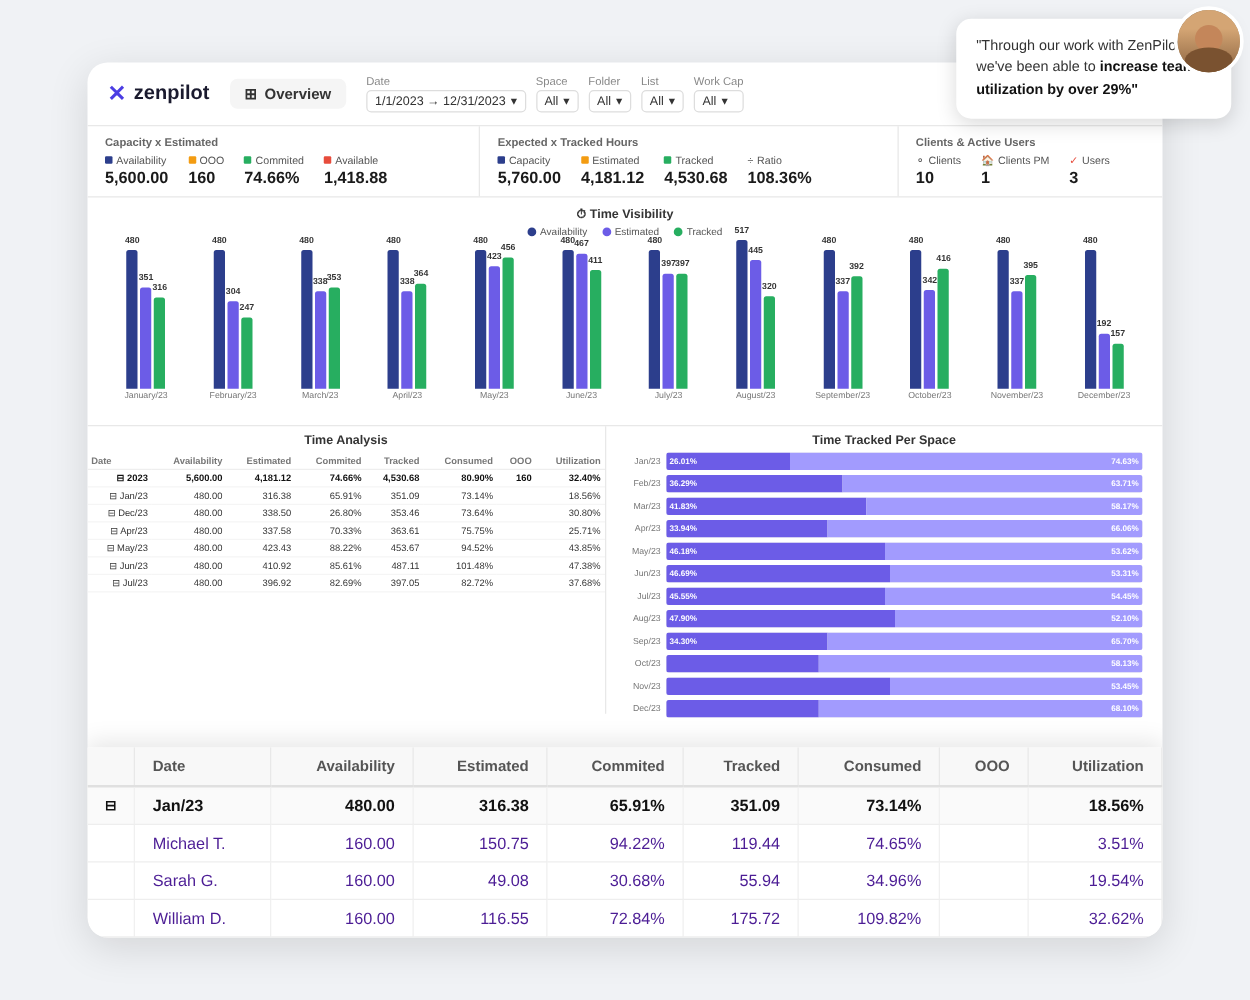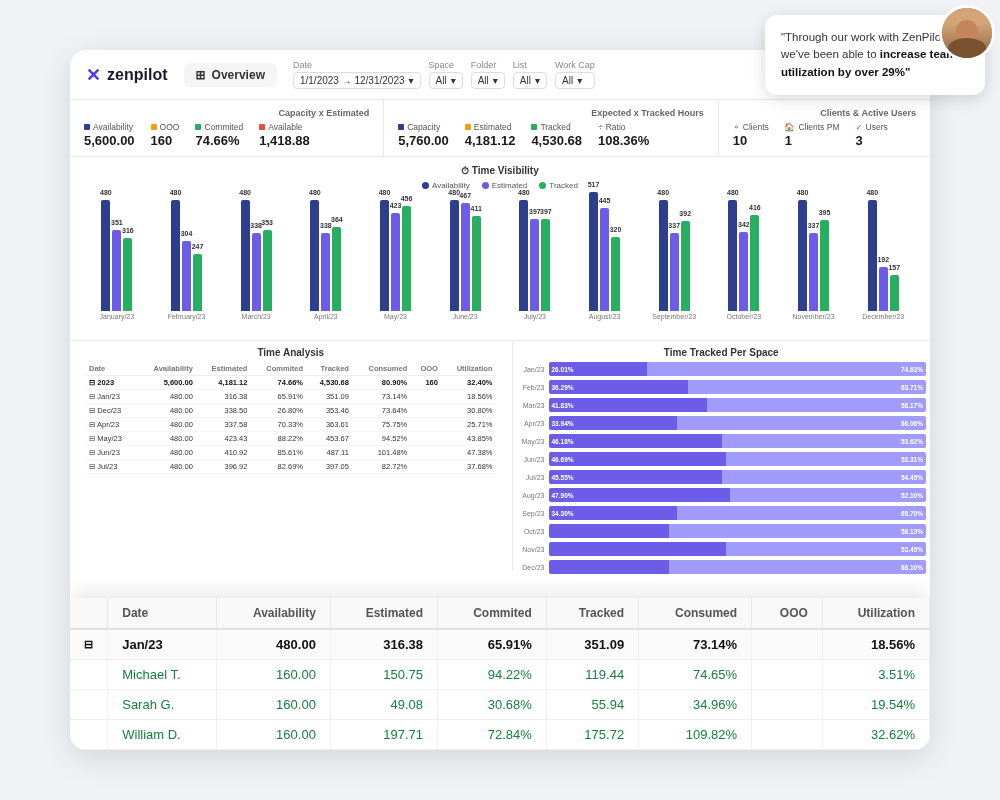--- a/index.html
+++ b/index.html
@@ -169,21 +169,21 @@
     .kpi-section {
       padding: 8px 14px;
       border-right: 1px solid #e8e8e8;
     }
     .kpi-section:last-child { border-right: none; }
     .kpi-section-title {
       font-size: 9px;
       color: #666;
       font-weight: 600;
       margin-bottom: 4px;
-      text-align: right;
+      text-align: left;
     }
     .kpi-items {
       display: flex;
       gap: 16px;
       align-items: flex-end;
     }
     .kpi-item { display: flex; flex-direction: column; }
     .kpi-item-label {
       display: flex;
       align-items: center;
@@ -276,21 +276,21 @@
 
     
     .bottom-panels {
       display: flex;
       height: 230px;
     }
 
     
     .time-analysis {
       flex: 1;
-      padding: 6px 16px;
+      padding: 6px 0;
       border-right: 1px solid #e8e8e8;
       overflow: hidden;
     }
     .panel-title {
       text-align: center;
       font-size: 10px;
       font-weight: 600;
       color: #333;
       margin-bottom: 4px;
     }
@@ -306,27 +306,27 @@
       text-align: right;
       border-bottom: 1px solid #eee;
     }
     .data-table th:first-child { text-align: left; }
     .data-table td {
       padding: 2px 3px;
       text-align: right;
       color: #333;
       border-bottom: 1px solid #f5f5f5;
     }
-    .data-table td:first-child { text-align: left; }
+    .data-table td:first-child { text-align: right; }
     .data-table tr.year-row td { font-weight: 700; color: #111; }
 
     
     .time-per-space {
       flex: 1;
-      padding: 6px 4px;
+      padding: 6px 16px;
     }
     .space-chart-title {
       text-align: center;
       font-size: 10px;
       font-weight: 600;
       color: #333;
       margin-bottom: 4px;
     }
     .space-legend {
       display: flex;
@@ -403,21 +403,21 @@
       padding: 8px 14px;
       text-align: right;
       border-bottom: 2px solid #e0e0e0;
       border-right: 1px solid #e8e8e8;
       font-size: 12px;
     }
     .big-data-table th:first-child { text-align: left; }
     .big-data-table td {
       padding: 7px 14px;
       text-align: right;
-      color: #15803d;
+      color: #4c1d95;
       border-bottom: 1px solid #eee;
       border-right: 1px solid #f0f0f0;
     }
     .big-data-table td:first-child { text-align: left; }
     .big-data-table tr.jan-row td {
       font-weight: 700;
       color: #111;
       background: #fafafa;
     }
     .big-data-table .expand-col {
@@ -1048,21 +1048,21 @@
               <td>30.68%</td>
               <td>55.94</td>
               <td>34.96%</td>
               <td></td>
               <td>19.54%</td>
             </tr>
             <tr>
               <td class="expand-col"></td>
               <td style="text-align: left;">William D.</td>
               <td>160.00</td>
-              <td>197.71</td>
+              <td>116.55</td>
               <td>72.84%</td>
               <td>175.72</td>
               <td>109.82%</td>
               <td></td>
               <td>32.62%</td>
             </tr>
           </tbody>
       </table>
     </div>
 

